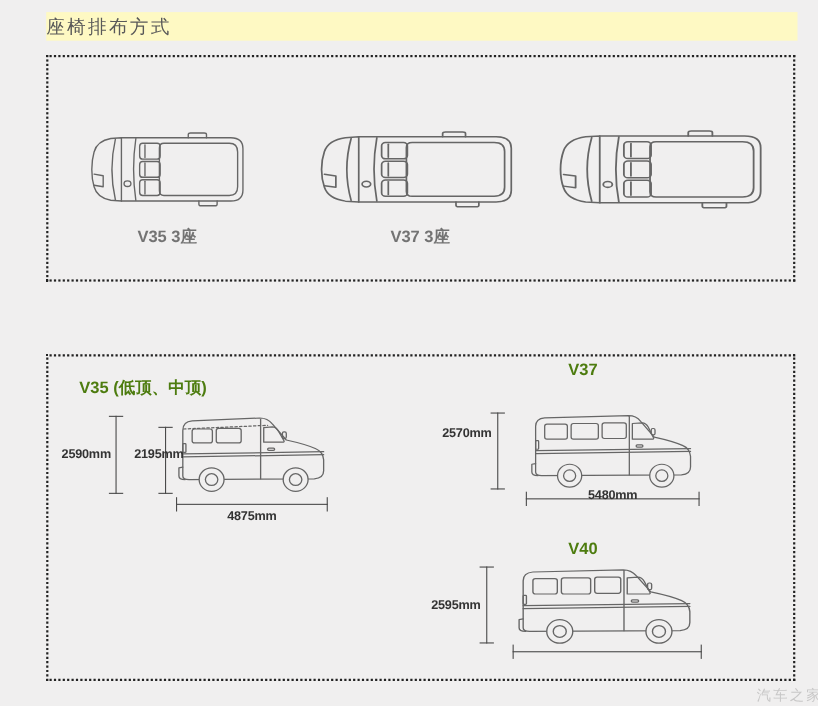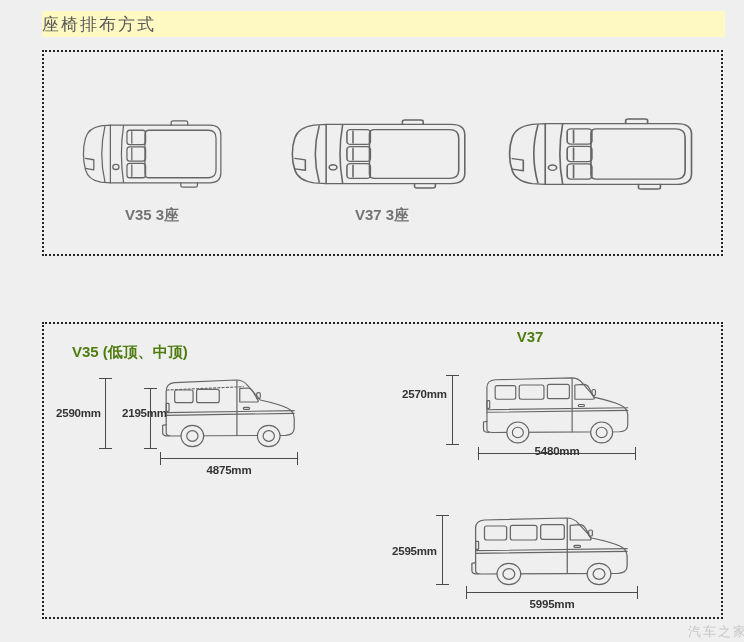--- a/index.html
+++ b/index.html
@@ -189,20 +189,21 @@
       <circle cx="180" cy="93" r="16" fill="#f0efef"></circle>
       <circle cx="180" cy="93" r="8"></circle>
     </g>
   </svg>
 
   <div class="vdim" style="left:452px;top:375px;height:70px"></div>
   <div class="dim-text right" style="left:402px;top:388px;width:45px">2570mm</div>
   <div class="hdim" style="left:478px;top:453px;width:158px"></div>
   <div class="dim-text center" style="left:478px;top:445px;width:158px">5480mm</div>
 
+  <div class="model-name center" style="left:455px;top:491px;width:150px">V40</div>
 
   <svg class="abs" style="left:466px;top:512px" width="170" height="80" viewBox="0 0 230 120" preserveAspectRatio="none">
     <g fill="none" stroke="#666" stroke-width="1.7" stroke-linejoin="round" stroke-linecap="round">
       <path d="M13,88 L13,24 Q13,13 25,12 L136,9 Q146,9 152,17 L170,39 Q196,45 208,51 Q217,55 218,66 L218,81 Q218,91 206,92 L21,93 Q13,93 13,88 Z"></path>
       <path d="M13,76 L8,77 L8,88 Q8,93 16,93"></path>
       <rect x="25" y="21" width="30" height="21" rx="3"></rect>
       <rect x="60" y="20" width="36" height="22" rx="3"></rect>
       <rect x="101" y="19" width="32" height="22" rx="3"></rect>
       <path d="M141,20 L154,19 Q159,19 162,25 L169,40 Q170,42 167,42 L141,42 Z"></path>
       <line x1="137" y1="10" x2="137" y2="92"></line>
@@ -214,17 +215,16 @@
       <circle cx="58" cy="93" r="16" fill="#f0efef"></circle>
       <circle cx="58" cy="93" r="8"></circle>
       <circle cx="180" cy="93" r="16" fill="#f0efef"></circle>
       <circle cx="180" cy="93" r="8"></circle>
     </g>
   </svg>
 
   <div class="vdim" style="left:442px;top:515px;height:70px"></div>
   <div class="dim-text right" style="left:392px;top:545px;width:45px">2595mm</div>
   <div class="hdim" style="left:466px;top:592px;width:172px"></div>
-  <div class="dim-text center" style="left:466px;top:598px;width:172px">5995mm</div>
 
   <div class="watermark">汽车之家</div>
 
 </div>
 
 </body></html>

